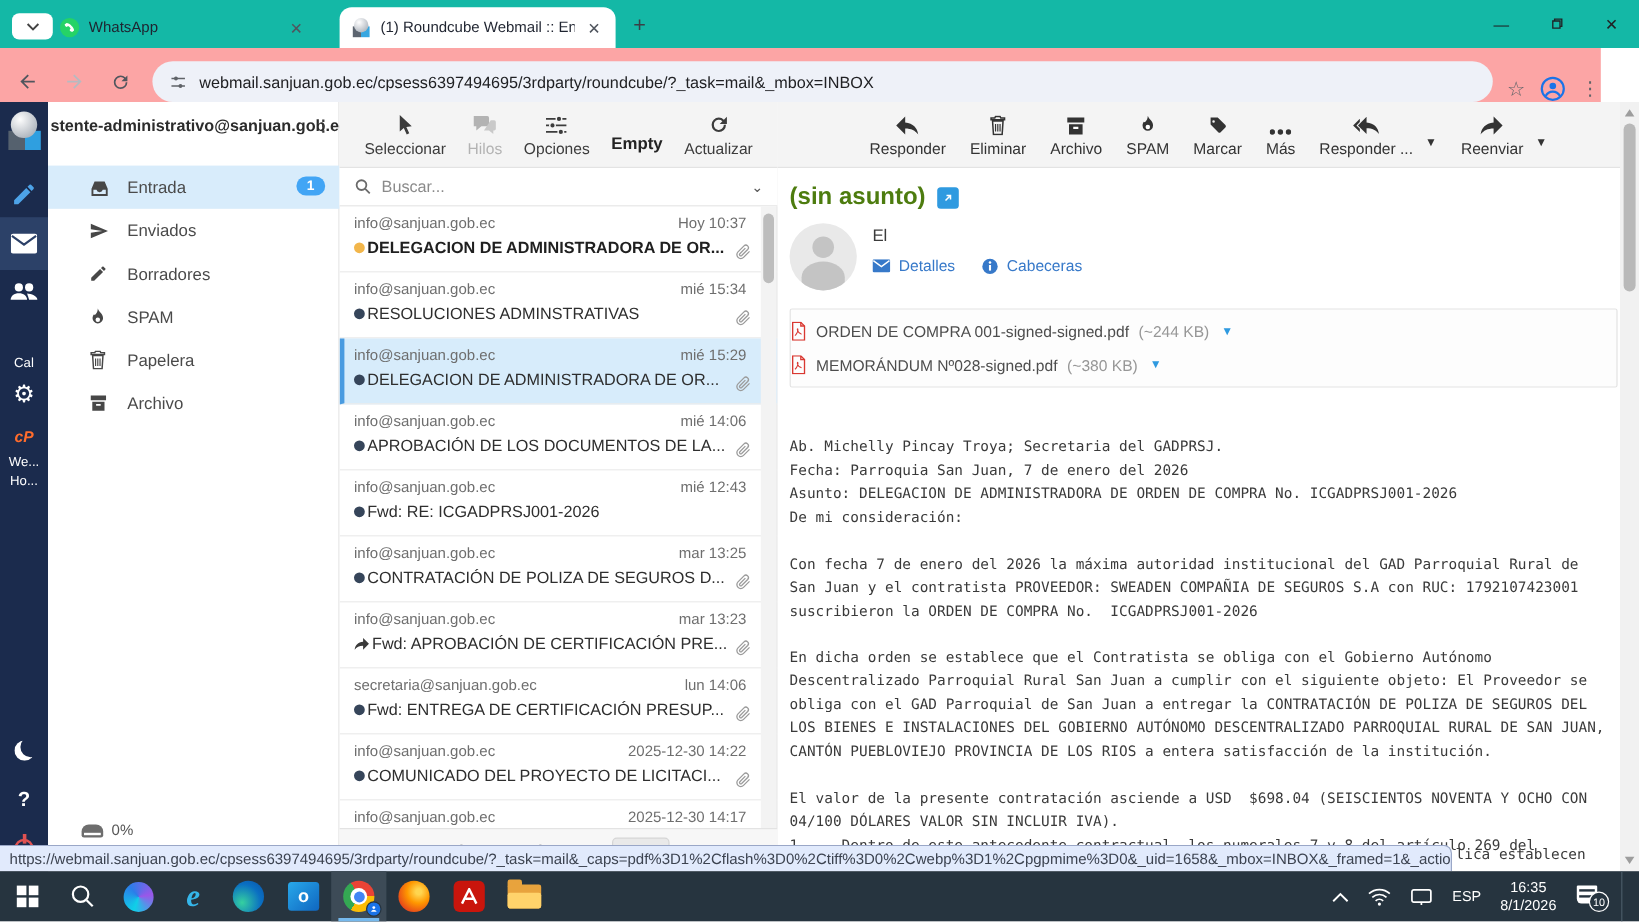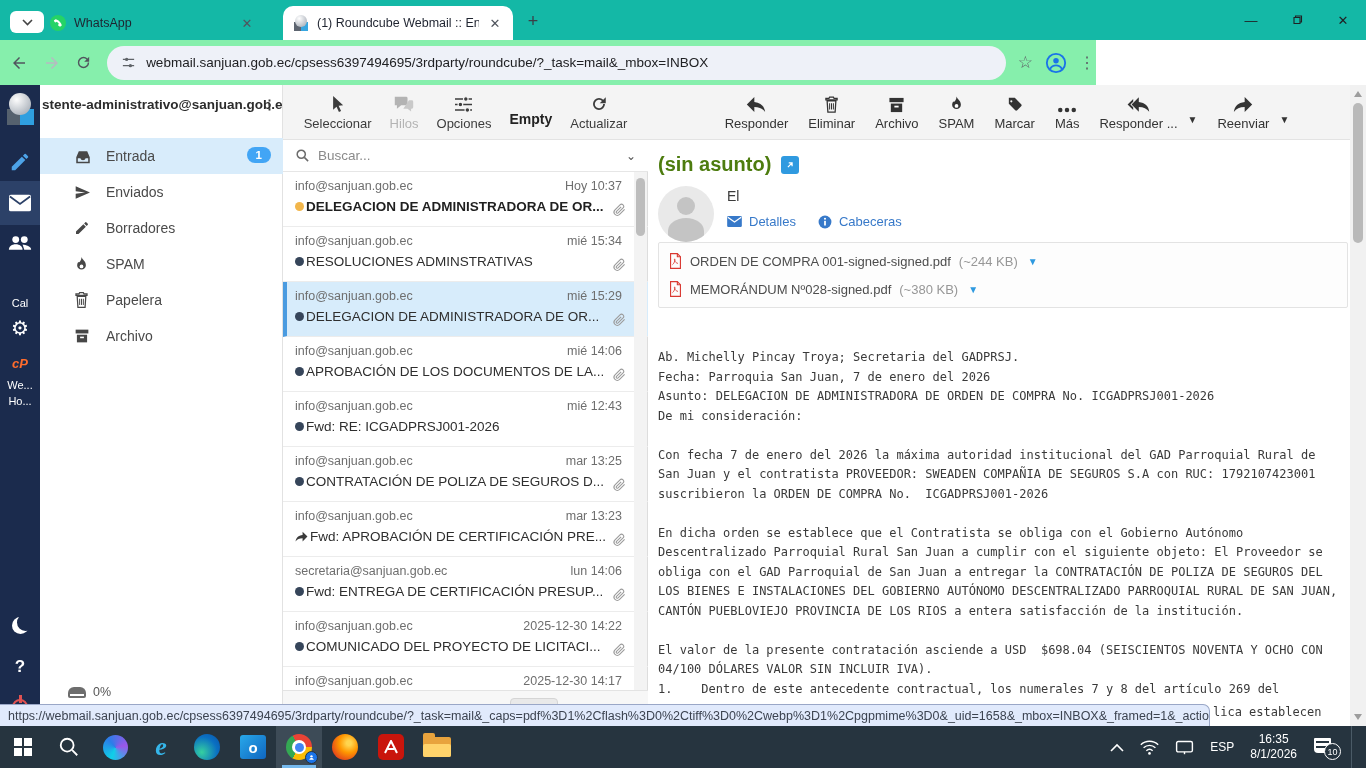--- a/index.html
+++ b/index.html
@@ -15,21 +15,21 @@
   .tab .tlabel { flex:1; overflow:hidden; white-space:nowrap; }
   .tab .tclose { color:#50555e; font-size:13px; width:16px; height:16px; display:flex; align-items:center; justify-content:center; border-radius:50%; }
   .fav-wa { width:16px; height:16px; border-radius:50%; background:#25d366; display:flex; align-items:center; justify-content:center; }
   .fav-rc { position:relative; width:16px; height:16px; }
   .fav-rc .cube { position:absolute; left:1px; bottom:0; width:14px; height:9px; background:linear-gradient(90deg,#5d6570 50%,#37a6e0 50%); }
   .fav-rc .ball { position:absolute; left:2px; top:0; width:12px; height:12px; border-radius:50%; background:radial-gradient(circle at 35% 30%,#fff,#9aa2ad); }
   .newtab { position:absolute; left:522px; top:10px; width:22px; height:22px; color:#3a3f46; font-size:18px; display:flex; align-items:center; justify-content:center; }
   .winctl { position:absolute; right:0; top:0; height:40px; display:flex; }
   .winctl span { width:46px; height:40px; display:flex; align-items:center; justify-content:center; color:#202124; font-size:13px; }
 
-  .toolbar { position:absolute; top:40px; left:0; width:1096px; height:45px; background:#86efac; display:flex; align-items:center; }
+  .toolbar { position:absolute; top:40px; left:0; width:1334px; height:45px; background:#fca5a5; display:flex; align-items:flex-end; }
   .navbtn { width:34px; height:34px; margin-left:6px; display:flex; align-items:center; justify-content:center; color:#51565e; }
   .navbtn.dis { color:#b6bac1; }
   .omnibox { margin-left:10px; width:1150px; height:34px; background:#eef1f8; border-radius:17px; display:flex; align-items:center; padding:0 14px; gap:10px; }
   .omnibox .url { font-size:13.5px; color:#202124; flex:1; white-space:nowrap; overflow:hidden; }
   .tool-right { display:flex; align-items:center; gap:12px; margin-left:12px; }
   .star { color:#5f6368; font-size:17px; }
   .kebab { color:#5f6368; font-size:16px; letter-spacing:1px; }
 
   
   .app { position:absolute; top:85px; left:0; width:1366px; height:641px; background:#fff; }
@@ -100,21 +100,21 @@
   .mcontent { position:absolute; top:55px; left:0; width:702px; height:586px; padding:13px 12px 0 10px; overflow:hidden; }
   .subject { display:flex; align-items:center; gap:10px; font-size:20px; font-weight:bold; color:#4d7c0f; }
   .extlink { width:18px; height:18px; background:#2f9ae0; border-radius:3px; display:flex; align-items:center; justify-content:center; }
   .mhead { display:flex; margin-top:10px; gap:13px; }
   .avatar { width:56px; height:56px; border-radius:50%; background:#e9e9e9; position:relative; overflow:hidden; flex:none; }
   .avatar .hd { position:absolute; left:19px; top:11px; width:18px; height:18px; border-radius:50%; background:#c4c4c4; }
   .avatar .bd { position:absolute; left:10px; top:32px; width:36px; height:26px; border-radius:50% 50% 0 0; background:#c4c4c4; }
   .sender { font-size:14px; color:#3b3b3b; margin-top:2px; }
   .hlinks { display:flex; gap:22px; margin-top:10px; align-items:center; }
   .hlink { display:flex; gap:7px; align-items:center; font-size:13px; color:#3779c9; }
-  .attbox { width:690px; border:1px solid #e3e3e3; border-radius:2px; background:#fdfdfd; padding:4px 10px; }
+  .attbox { margin-top:15px; width:690px; border:1px solid #e3e3e3; border-radius:2px; background:#fdfdfd; padding:4px 0; }
   .att { display:flex; align-items:center; gap:8px; height:28px; font-size:13px; }
   .att .aname { color:#4d4d4d; }
   .att .asize { color:#979797; }
   .att .acar { color:#2f9ae0; font-size:10px; margin-left:2px; }
   .mbody { margin-top:40px; font-family:"DejaVu Sans Mono","Liberation Mono",monospace; font-size:12px; line-height:19.5px; color:#3a3a3a; white-space:pre; }
   .mscroll { position:absolute; right:0; top:0; width:16px; height:641px; background:#f1f1f1; }
   .mscroll .thumb { position:absolute; left:3px; top:18px; width:10px; height:140px; background:#b9b9b9; border-radius:6px; }
   .arr { position:absolute; left:4px; width:0; height:0; border-left:4px solid transparent; border-right:4px solid transparent; }
   .arr.up { top:6px; border-bottom:6px solid #9d9d9d; }
   .arr.dn { bottom:6px; border-top:6px solid #9d9d9d; }

